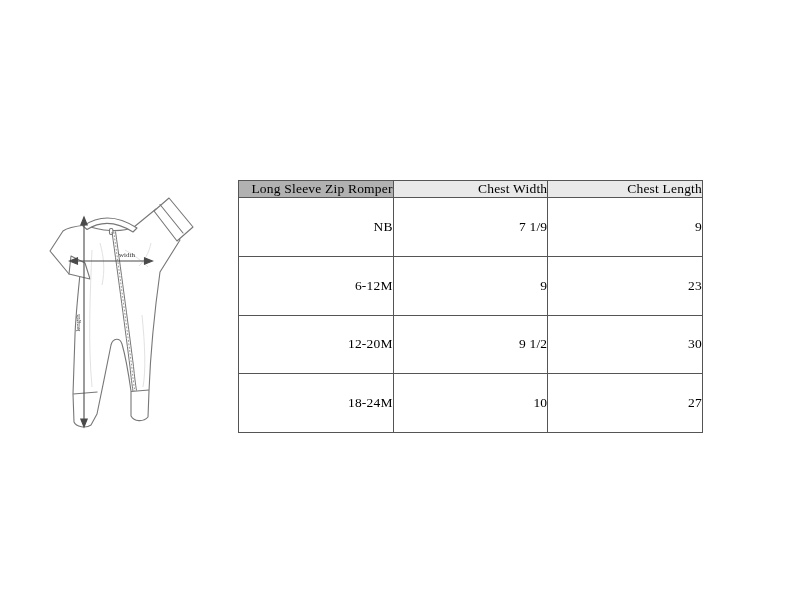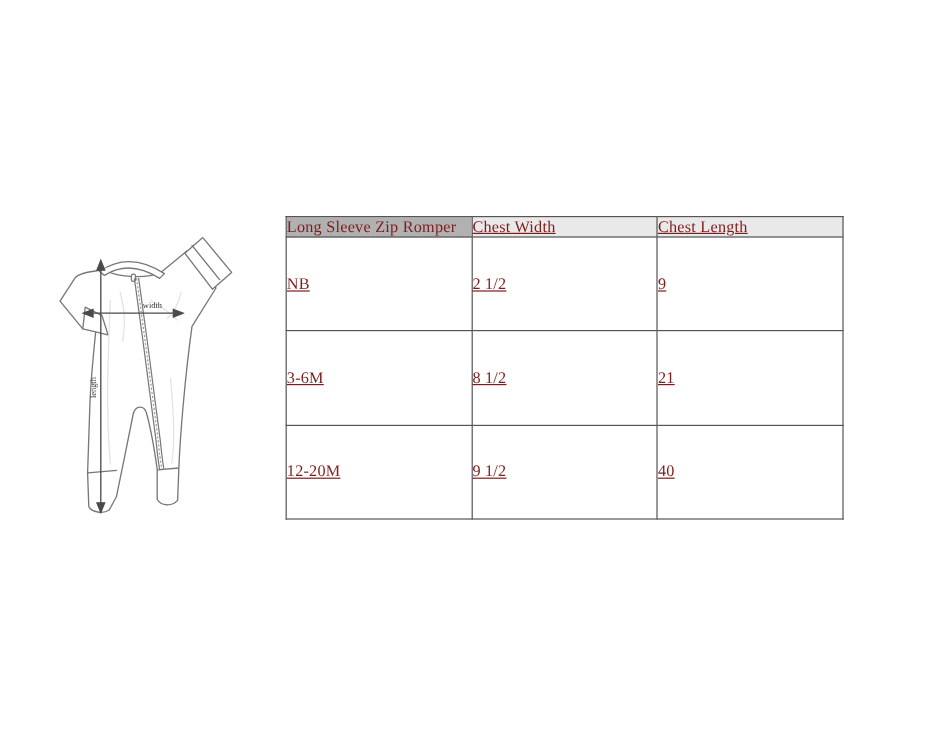--- a/index.html
+++ b/index.html
@@ -22,35 +22,35 @@
   }
   table.size-chart {
     position: absolute;
     left: 238px;
     top: 180px;
     width: 465px;
     height: 253px;
     border-collapse: collapse;
     table-layout: fixed;
     font-size: 13.5px;
-    color: #7f1d1d;
-    text-align: left;
+    color: #000000;
+    text-align: right;
     padding-left: 26px;
   }
   table.size-chart th,
   table.size-chart td {
     border: 1.5px solid #555555;
     font-weight: 400;
     padding: 0;
     vertical-align: middle;
     letter-spacing: 0.2px;
   }
   table.size-chart thead th.col-product   { background: #b1b1b1; }
-  table.size-chart thead th.col-measure   { background: #e9e9e9; text-decoration: underline; }
-  table.size-chart tbody td { background: #ffffff; text-decoration: underline; }
+  table.size-chart thead th.col-measure   { background: #e9e9e9; }
+  table.size-chart tbody td { background: #ffffff; }
   svg text {
     font-family: "Liberation Serif", serif;
   }
 </style>
 </head>
 <body>
 
 <div class="stage">
 
   <svg class="romper-svg" width="190" height="250" viewBox="0 0 190 250" xmlns="http://www.w3.org/2000/svg">
@@ -103,29 +103,34 @@
     <thead>
       <tr>
         <th class="col-product">Long Sleeve Zip Romper</th>
         <th class="col-measure">Chest Width</th>
         <th class="col-measure">Chest Length</th>
       </tr>
     </thead>
     <tbody>
       <tr>
         <td>NB</td>
-        <td>2 1/2</td>
+        <td>7 1/9</td>
         <td>9</td>
       </tr>
       <tr>
-        <td>3-6M</td>
-        <td>8 1/2</td>
-        <td>21</td>
+        <td>6-12M</td>
+        <td>9</td>
+        <td>23</td>
       </tr>
       <tr>
         <td>12-20M</td>
         <td>9 1/2</td>
-        <td>40</td>
+        <td>30</td>
+      </tr>
+      <tr>
+        <td>18-24M</td>
+        <td>10</td>
+        <td>27</td>
       </tr>
     </tbody>
   </table>
 
 </div>
 
 </body></html>

